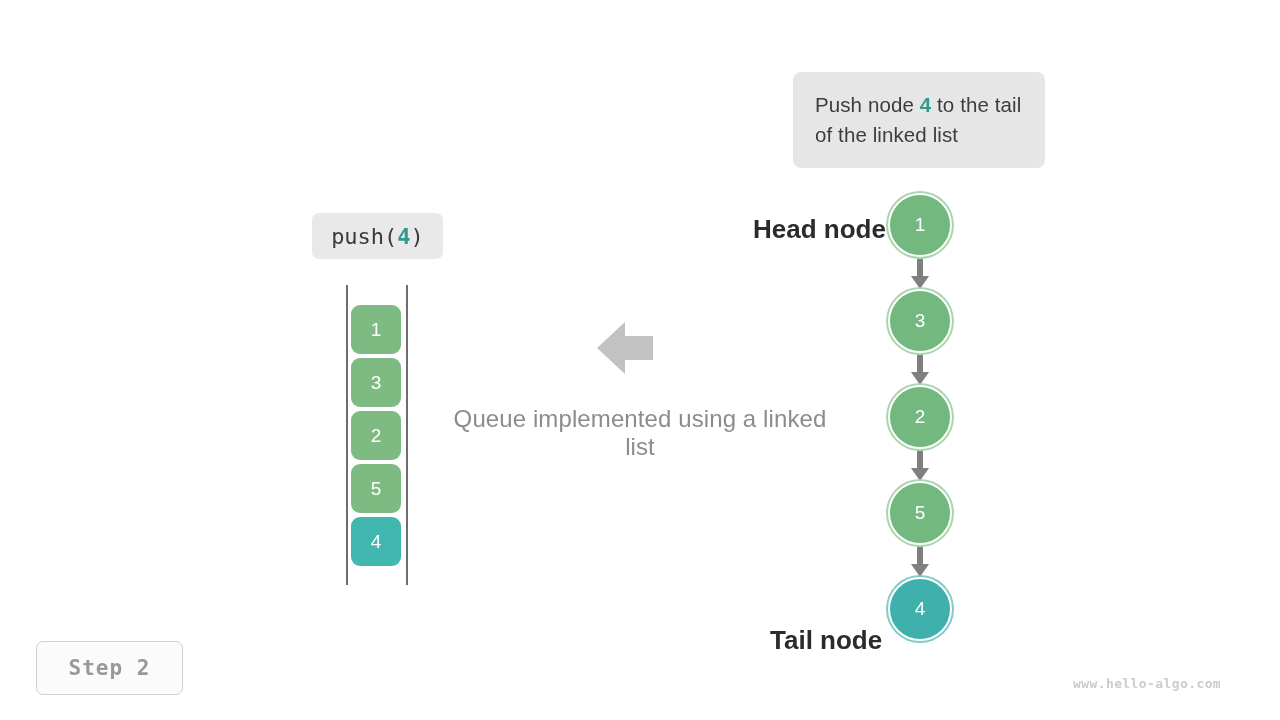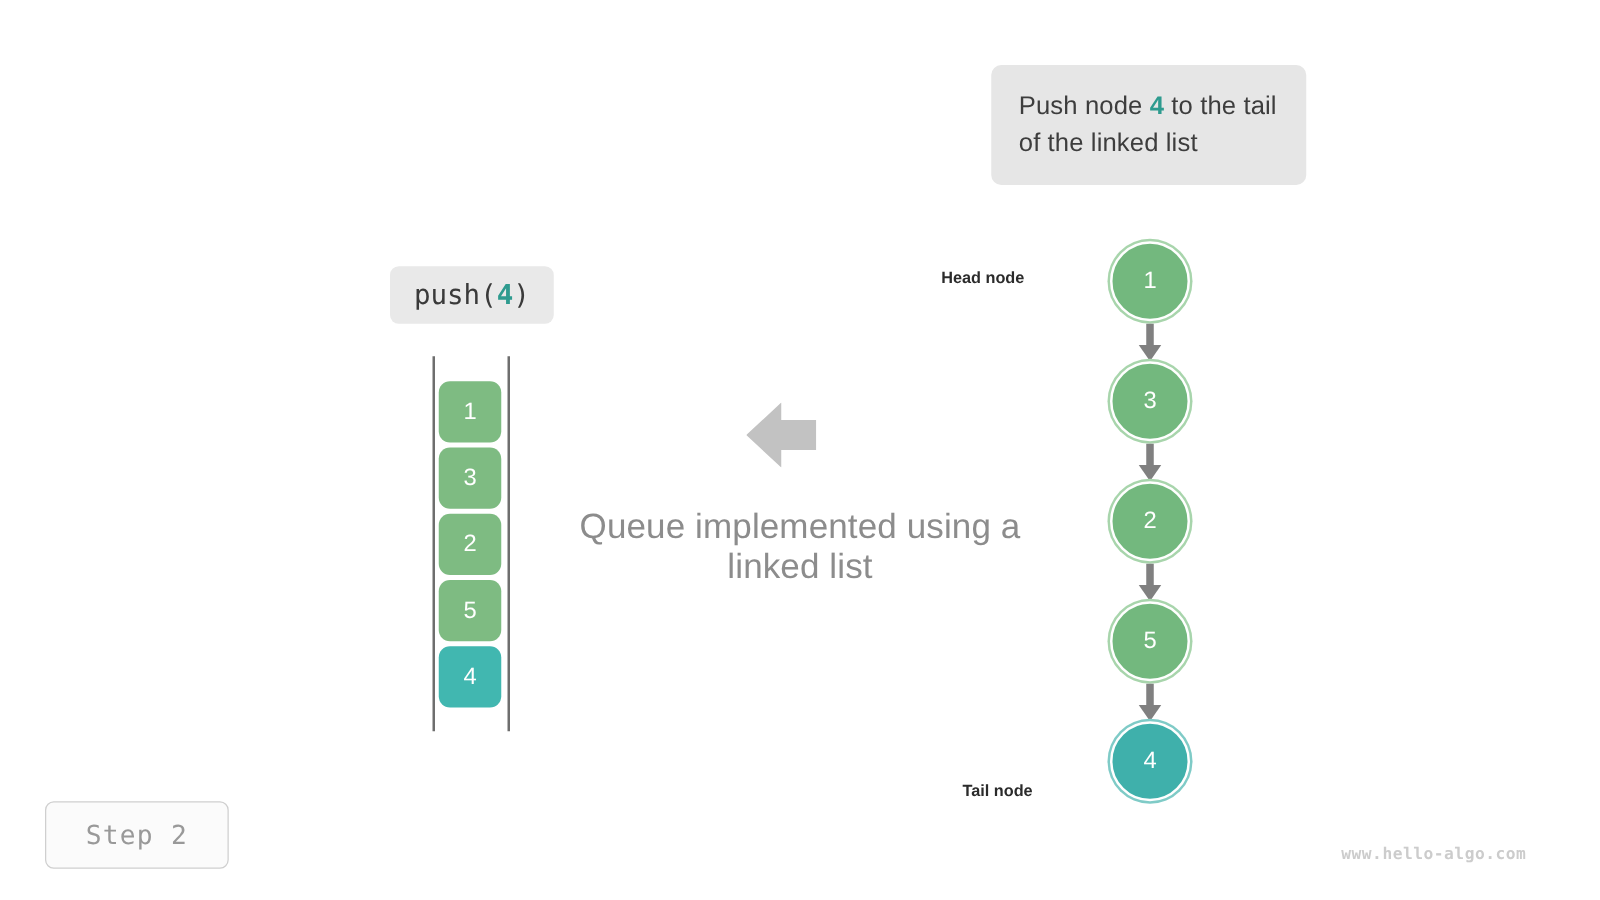--- a/index.html
+++ b/index.html
@@ -13,21 +13,21 @@
     position: relative;
     overflow: hidden;
     font-family: "Liberation Sans", sans-serif;
     -webkit-font-smoothing: antialiased;
   }
 
   
   .tooltip-box {
     position: absolute;
     left: 793px;
-    top: 52px;
+    top: 72px;
     width: 252px;
     height: 96px;
     background: #e6e6e6;
     border-radius: 8px;
     box-sizing: border-box;
     padding: 18px 22px;
     display: flex;
     align-items: center;
   }
   .tooltip-text {
@@ -113,21 +113,21 @@
     height: 52px;
   }
 
   
   .caption {
     position: absolute;
     left: 437px;
     top: 405px;
     width: 406px;
     text-align: center;
-    font-size: 28px;
+    font-size: 24px;
     color: #8c8c8c;
     letter-spacing: 0.1px;
   }
 
   
   .linked-list {
     position: absolute;
     left: 888px;
     top: 193px;
     width: 64px;
@@ -168,21 +168,21 @@
     left: 23px;
     width: 0;
     height: 0;
     border-left: 9px solid transparent;
     border-right: 9px solid transparent;
     border-top: 13px solid #808080;
   }
 
   .ll-label {
     position: absolute;
-    font-size: 13px;
+    font-size: 26px;
     font-weight: bold;
     color: #2b2b2b;
     white-space: nowrap;
     text-align: left;
   }
   .label-head { left: 753px; top: 214px; }
   .label-tail { left: 770px; top: 625px; }
 
   
   .step-box {
@@ -194,21 +194,21 @@
     border: 1px solid #cfcfcf;
     border-radius: 7px;
     background: #fbfbfb;
     display: flex;
     align-items: center;
     justify-content: center;
   }
   .step-text {
     font-family: "DejaVu Sans Mono", "Liberation Mono", monospace;
     font-size: 21px;
-    font-weight: normal;
+    font-weight: bold;
     color: #999999;
     letter-spacing: 1px;
   }
 
   
   .watermark {
     position: absolute;
     left: 1073px;
     top: 676px;
     font-family: "DejaVu Sans Mono", "Liberation Mono", monospace;

